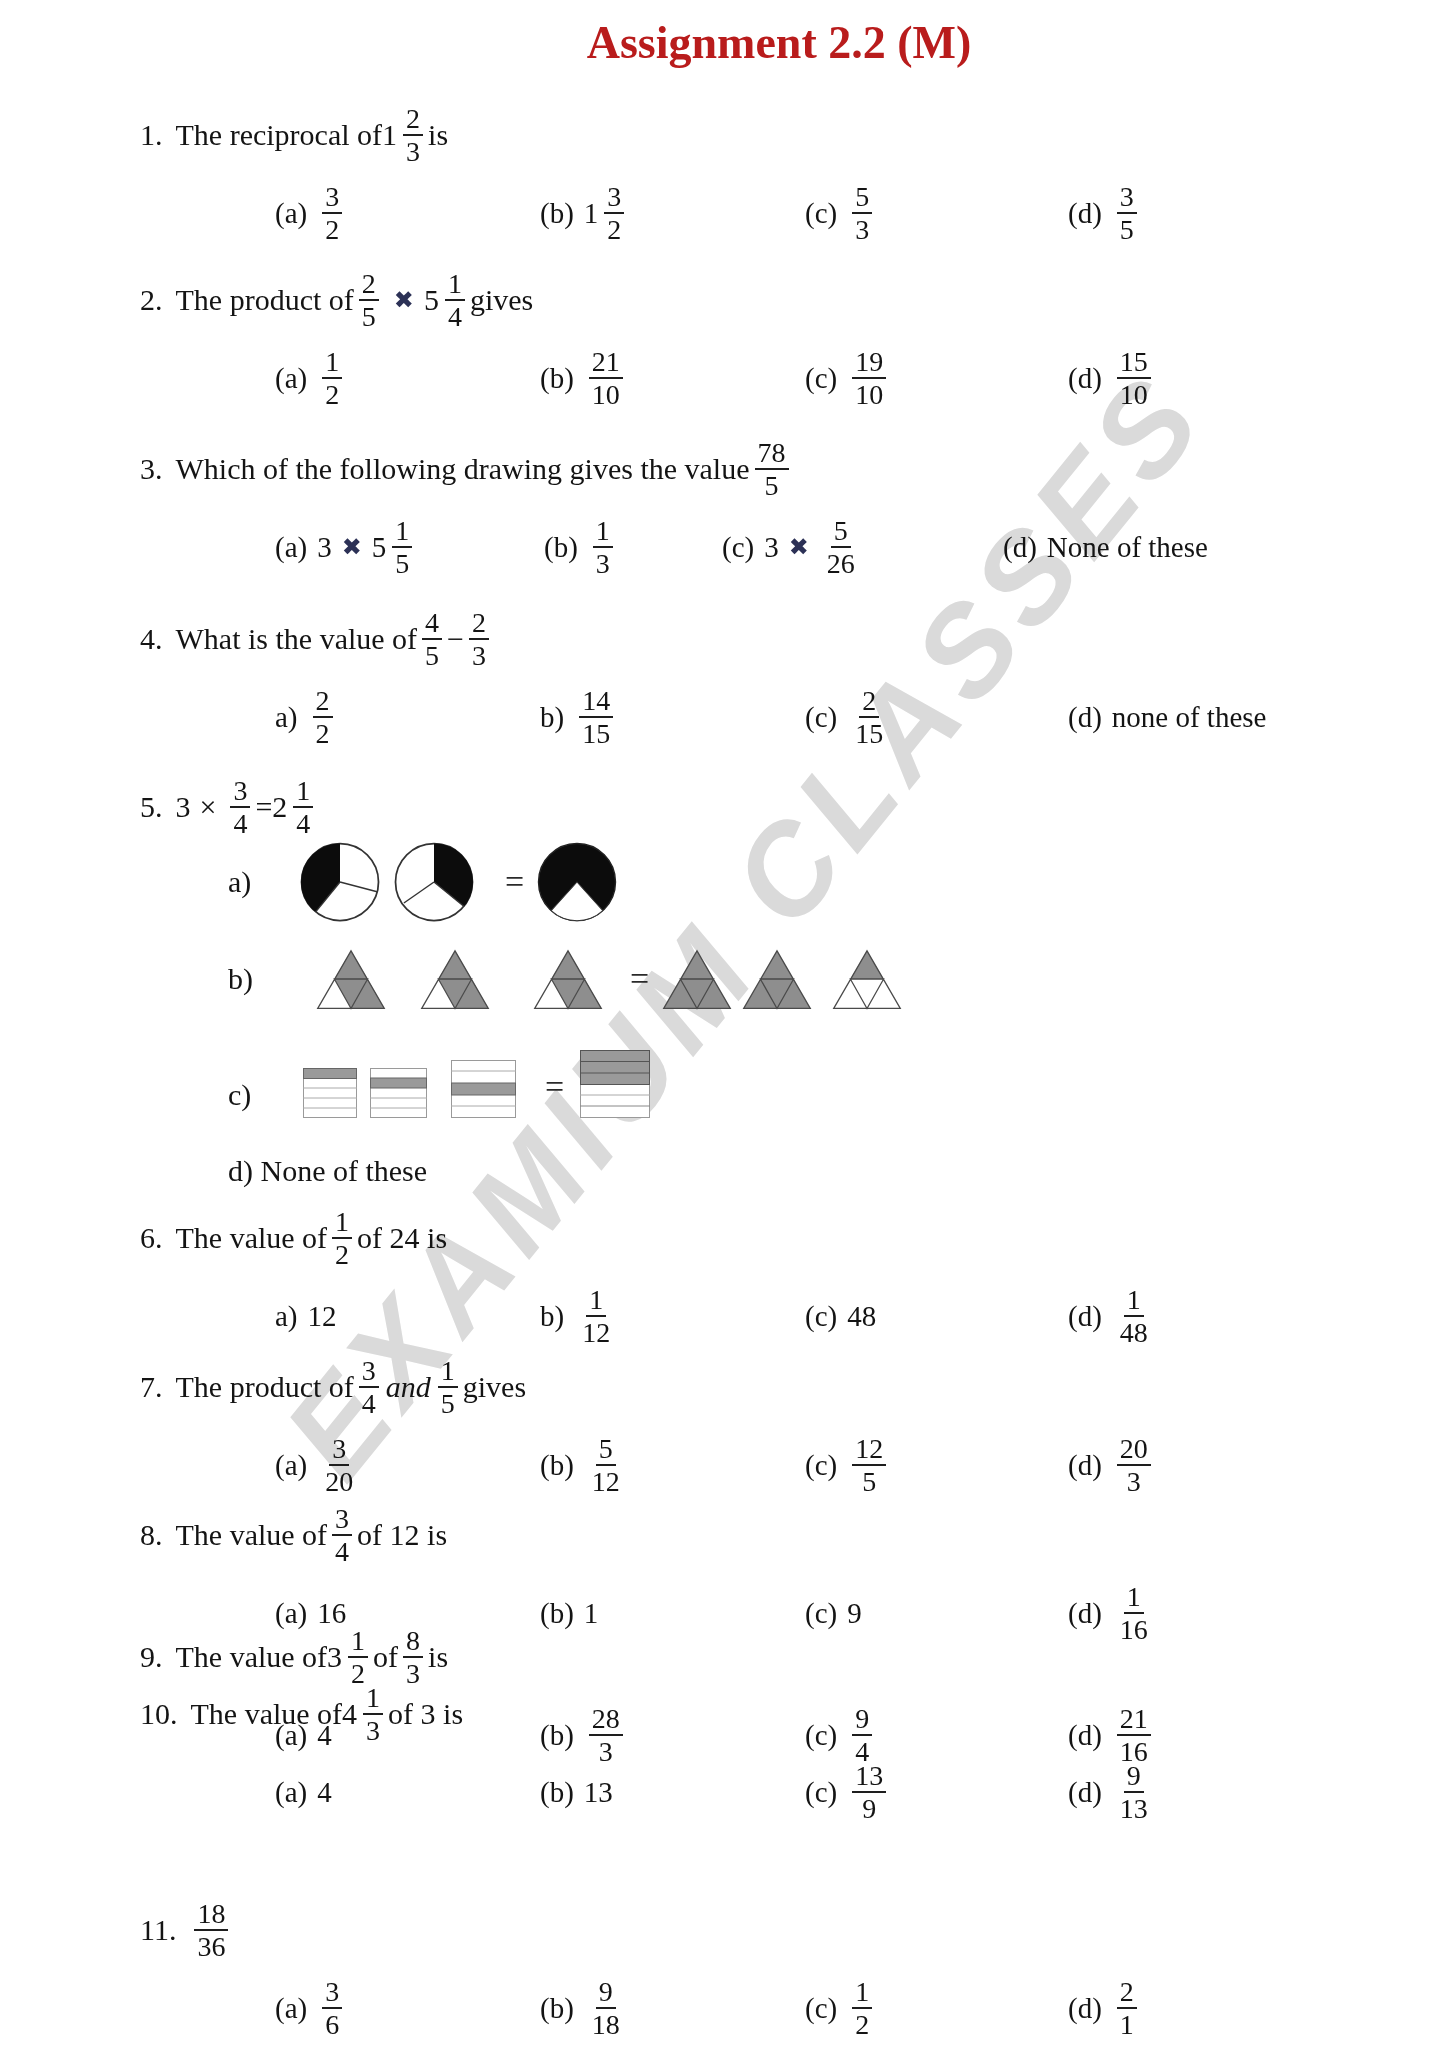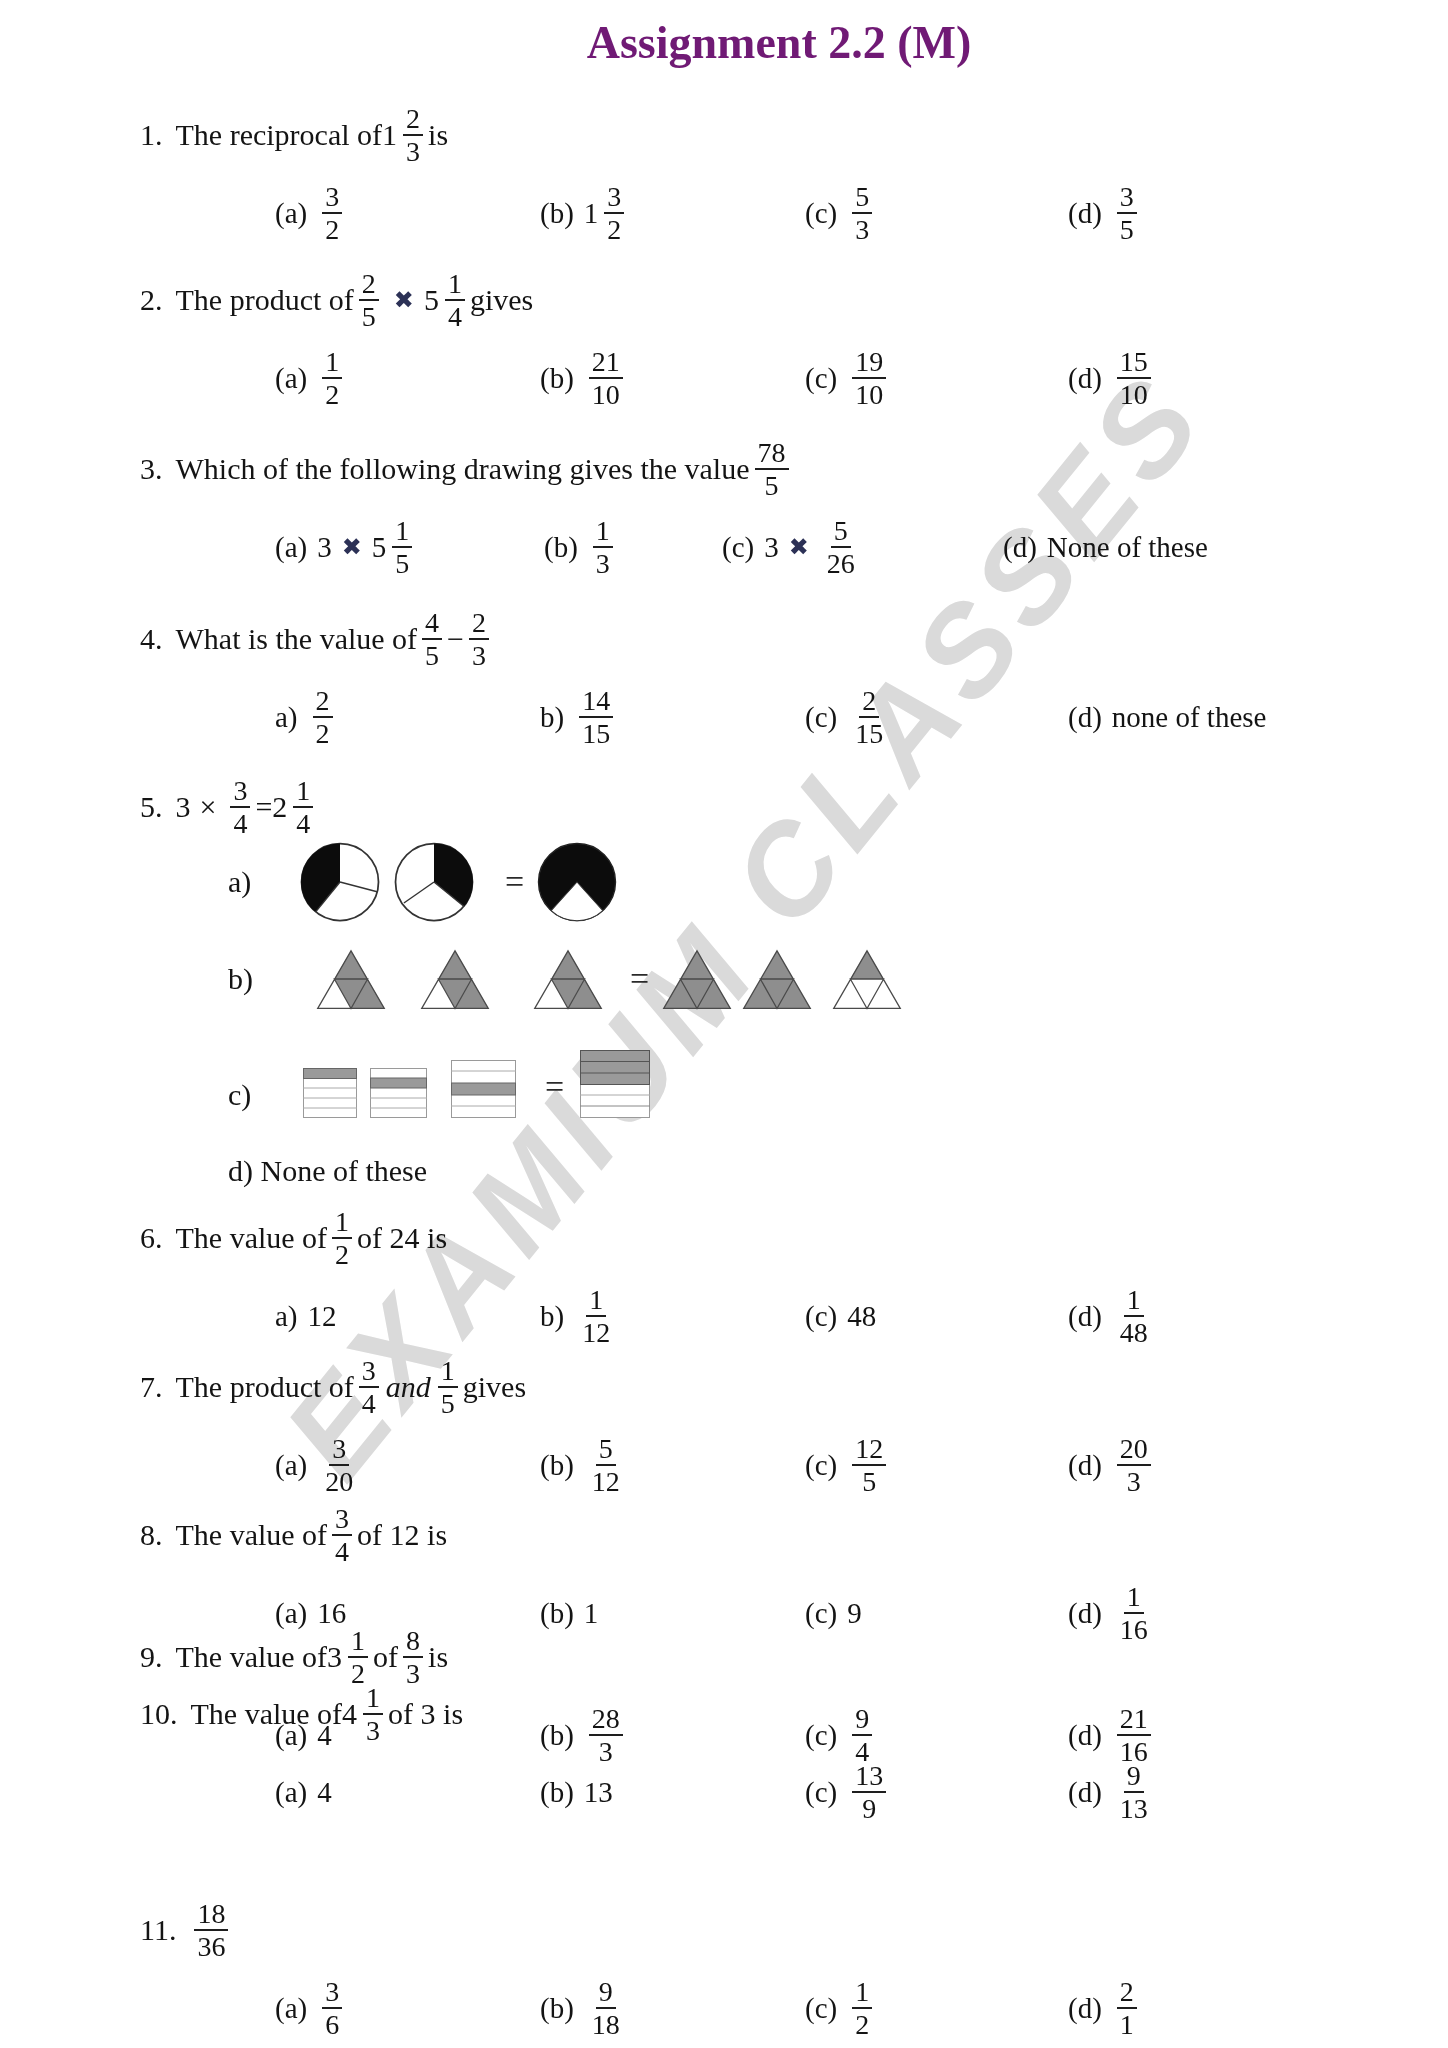--- a/index.html
+++ b/index.html
@@ -8,21 +8,21 @@
     font-family:"Liberation Serif",serif;color:#141414;overflow:hidden;
   }
   .watermark{
     position:absolute;left:45px;top:858px;width:1400px;height:134px;line-height:134px;
     text-align:center;font-family:"Liberation Sans",sans-serif;font-weight:bold;font-style:italic;
     font-size:126px;letter-spacing:10px;color:#dadada;white-space:nowrap;
     transform:rotate(-51deg);transform-origin:center center;z-index:0;
   }
   .title{
     position:absolute;top:16px;left:0;width:100%;box-sizing:border-box;padding-left:110px;
-    text-align:center;font-size:46px;font-weight:bold;color:#701a75;z-index:1;
+    text-align:center;font-size:46px;font-weight:bold;color:#b91c1c;z-index:1;
   }
   .q{position:absolute;left:0;width:1448px;z-index:1;}
   .q-line{display:flex;align-items:center;height:70px;padding-left:140px;font-size:30px;}
   .qnum{margin-right:13px;}
   .opts{display:flex;align-items:center;height:70px;margin-top:8px;padding-left:275px;font-size:29px;}
   .opt{display:flex;align-items:center;}
   .opt .key{margin-right:10px;}
   .opt.a{width:265px;}
   .opt.b{width:265px;}
   .opt.c{width:263px;}

